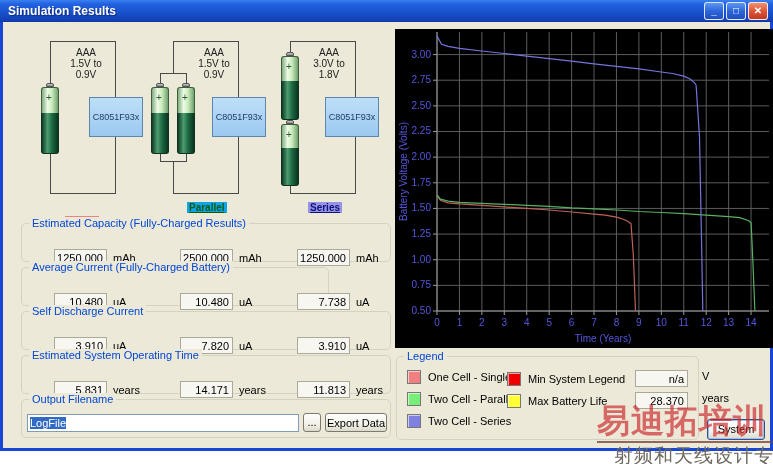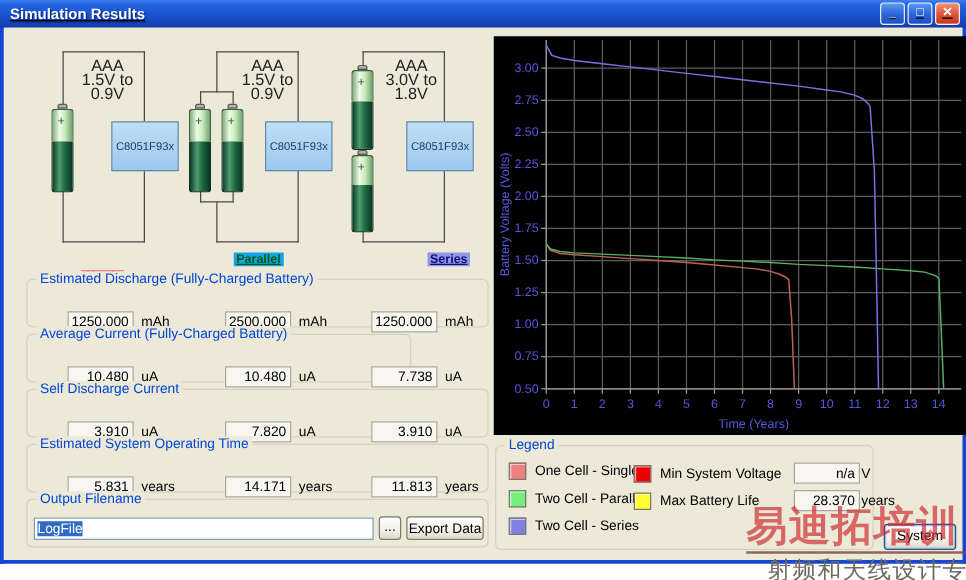--- a/index.html
+++ b/index.html
@@ -4,21 +4,21 @@
 <style>
   * { margin:0; padding:0; box-sizing:border-box; }
   body { font-family:"Liberation Sans", sans-serif; background:#fff; }
   .screen { position:relative; width:773px; height:464px; background:#fff; overflow:hidden; font-size:11px; color:#000; }
 
   
   .dialog { position:absolute; left:0; top:0; width:773px; height:451px;
     background:#ECE9D8; border-left:3px solid #1646D6; border-right:3px solid #1646D6; border-bottom:3px solid #1646D6; }
   .titlebar { position:absolute; left:-3px; top:0; width:773px; height:22px;
     background:linear-gradient(to bottom,#3A80F0 0%,#2262E0 18%,#1A52CE 55%,#123FB4 92%,#0E37A4 100%);
-    display:flex; align-items:center; padding:0 5px 0 8px;text-decoration:underline; }
+    display:flex; align-items:center; padding:0 5px 0 8px; }
   .titlebar .title { color:#fff; font-weight:bold; font-size:12px; text-shadow:1px 1px 1px #0a2a7a; flex:1; }
   .winbtns { display:flex; gap:2px; }
   .winbtn { width:20px; height:18px; border:1px solid rgba(255,255,255,.85); border-radius:3px;
     color:#fff; font-size:10px; line-height:16px; text-align:center; font-weight:bold;
     background:linear-gradient(to bottom,#5A96F2,#2B63D8 55%,#1E4FC0); }
   .winbtn.closew { background:linear-gradient(to bottom,#F0926E,#DD5038 55%,#C03A24); }
 
   
   .gb { position:absolute; border:1px solid #D5D2BF; border-radius:5px; }
   .gb-title { position:absolute; top:-7px; left:7px; background:#ECE9D8; padding:0 3px;
@@ -37,44 +37,44 @@
     border:1px solid #7B7A6E; border-radius:3px; font-size:11px; text-align:center; color:#000;
     font-family:"Liberation Sans",sans-serif; }
   .btn-browse { left:281px; top:13px; width:18px; padding-top:2px; }
   .btn-export { left:303px; top:13px; width:62px; padding-top:3px; }
 
   
   .wire { position:absolute; background:#4a4a4a; }
   .chip { position:absolute; width:54px; height:40px; background:linear-gradient(to bottom,#BEDFF8,#9CC8F0);
     border:1px solid #5B86AE; display:flex; align-items:center; justify-content:center;
     font-size:9px; color:#1a3a5a; }
-  .battnote { position:absolute; width:50px; text-align:center; font-size:13px; line-height:11px; color:#222; }
+  .battnote { position:absolute; width:50px; text-align:center; font-size:10px; line-height:11px; color:#222; }
   .cfg-label { position:absolute; font-size:10px; font-weight:bold; text-decoration:underline; padding:0 2px; }
   .lab-single  { background:#F28080; color:#7B0000; }
   .lab-parallel{ background:#0ea5e9; color:#0A5A0A; }
-  .lab-series  { background:#9595E6; color:#10107A;margin-left:34px; }
+  .lab-series  { background:#9595E6; color:#10107A; }
   .battery { position:absolute; width:18px; }
   .battery .cap { position:absolute; top:0; left:5px; width:8px; height:4px;
     background:linear-gradient(to bottom,#cfcfcf,#8a8a8a); border:1px solid #555; border-radius:2px 2px 0 0; }
   .battery .btop { position:absolute; top:4px; left:0; width:18px; height:36%;
     background:linear-gradient(90deg,#7FAE7F,#EFFBE8 35%,#CBEBBC 62%,#6FA06F);
     border:1px solid #3E5E3E; border-bottom:none; border-radius:3px 3px 0 0;
     color:#2A5A2A; font-size:10px; line-height:1; }
   .battery .btop span { position:absolute; left:4px; top:5px; }
   .battery .bbot { position:absolute; left:0; width:18px; bottom:0;
     background:linear-gradient(90deg,#0D3D26,#4F9C70 35%,#1D6A42 62%,#0A3520);
     border:1px solid #10301E; border-top:none; border-radius:0 0 3px 3px; }
 
   
   .chart { position:absolute; left:392px; top:29px; width:379px; height:319px; background:#000; }
 
   
   .sw { width:14px; height:14px; border:1px solid #777; box-shadow:inset 1px 1px 0 rgba(255,255,255,.6); }
   .leg-item { position:absolute; display:flex; align-items:center; gap:7px; font-size:11px; }
-  .leg-field { display:flex; align-items:center; gap:1px; }
+  .leg-field { display:flex; align-items:flex-start; gap:14px; }
 
   
   .btn-close { position:absolute; left:704px; top:419px; width:58px; height:21px;
     background:linear-gradient(to bottom,#FEFEFD,#F2F1EA 60%,#DDDACB);
     border:1px solid #2F4F8F; border-radius:3px; box-shadow:0 0 0 1px #9DBEF0 inset;
     font-size:11px; padding-top:3px; text-align:center; }
 
   
   .wm-red { position:absolute; left:597px; top:401px; width:176px; font-size:33px; font-weight:bold;
     color:rgba(205,42,44,.68); letter-spacing:1px; white-space:nowrap; z-index:50; line-height:1.2;
@@ -181,21 +181,21 @@
       <div class="battnote" style="left:301px;top:47px">
         <div>AAA</div>
           <div>3.0V to</div>
           <div>1.8V</div>
       </div>
       <div class="chip" style="left:322px;top:97px">C8051F93x</div>
       <div class="cfg-label lab-series" style="left:305px;top:202px">Series</div>
     </div>
 
     <div class="gb" style="left:18px;top:223px;width:370px;height:39px">
-      <span class="gb-title">Estimated Discharge (Fully-Charged Battery)</span>
+      <span class="gb-title">Estimated Capacity (Fully-Charged Results)</span>
       <div class="cell cell1">
           <div class="field">1250.000</div>
           <span class="unit">mAh</span>
         </div>
       <div class="cell cell2">
           <div class="field">2500.000</div>
           <span class="unit">mAh</span>
         </div>
       <div class="cell cell3">
           <div class="field">1250.000</div>
@@ -359,21 +359,21 @@
         <div class="sw" id="sw-parallel" style="background: rgb(119, 238, 119);"></div>
         <span>Two Cell - Parallel</span>
       </div>
       <div class="leg-item" style="left:10px;top:57px">
         <div class="sw" id="sw-series" style="background: rgb(128, 128, 224);"></div>
         <span>Two Cell - Series</span>
       </div>
 
       <div class="leg-item" style="left:110px;top:13px">
         <div class="sw" id="sw-minv" style="background: rgb(238, 0, 0);"></div>
-        <span style="width:100px">Min System Voltage</span>
+        <span style="width:100px">Min System Legend</span>
         <div class="leg-field">
           <div class="field">n/a</div>
           <span class="unit">V</span>
         </div>
       </div>
       <div class="leg-item" style="left:110px;top:35px">
         <div class="sw" id="sw-maxl" style="background: rgb(255, 255, 51);"></div>
         <span style="width:100px">Max Battery Life</span>
         <div class="leg-field">
           <div class="field">28.370</div>

